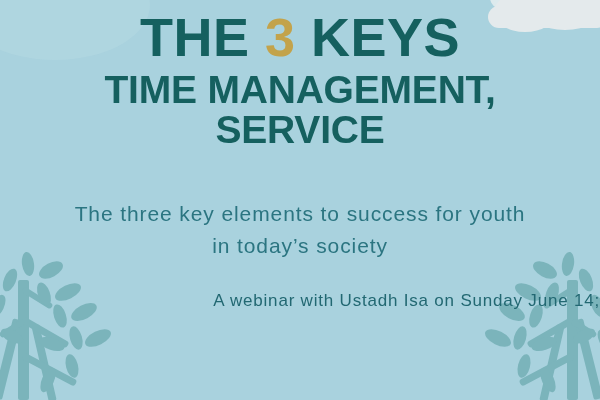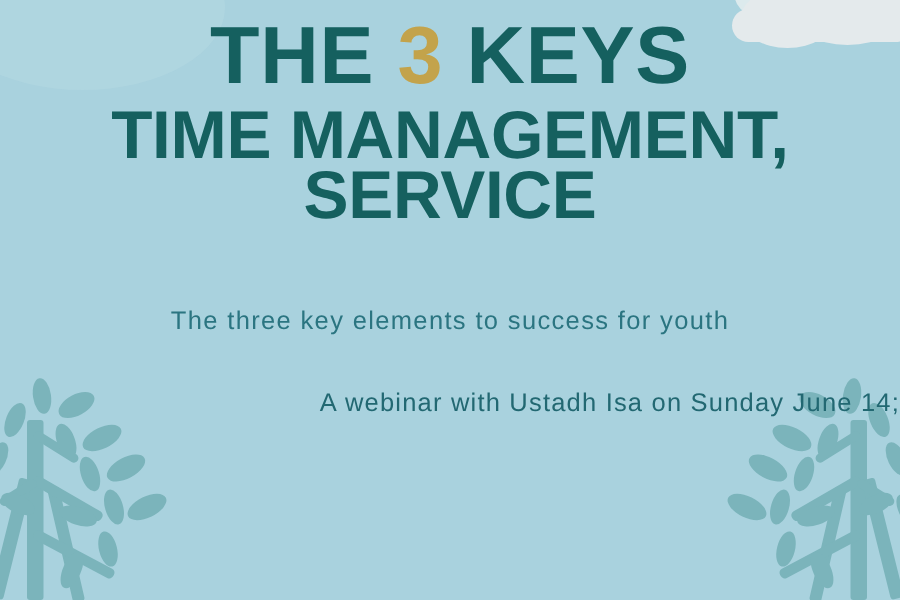--- a/index.html
+++ b/index.html
@@ -81,34 +81,34 @@
     font-weight: bold;
     letter-spacing: 0.5px;
     color: #15605f;
     white-space: nowrap;
   }
   .headline .accent { color: #c3a34b; }
 
   .subhead {
     margin: 0;
     padding-top: 4px;
-    font-size: 45px;
+    font-size: 39px;
     line-height: 40px;
     font-weight: bold;
     letter-spacing: -0.2px;
     color: #15605f;
   }
   .subhead .l1 { display: block; }
   .subhead .l2 { display: block; }
   .subhead .l3 { display: block; }
 
   .body-copy {
     margin: 0;
     padding-top: 48px;
-    font-size: 17px;
+    font-size: 21px;
     line-height: 32px;
     font-weight: normal;
     letter-spacing: 0.9px;
     color: #2b7581;
   }
   .body-copy .ln { display: block; }
 
   .detail-copy {
     margin: 0;
     padding-top: 23px;
@@ -203,20 +203,21 @@
 
     <h1 class="headline"><span>THE </span><span class="accent">3</span><span> KEYS</span></h1>
 
     <h2 class="subhead">
       <span class="l1">TIME MANAGEMENT,</span>
       <span class="l3">SERVICE</span>
     </h2>
 
     <p class="body-copy">
       <span class="ln">The three key elements to success for youth</span>
+      <span class="ln">in today’s society</span>
     </p>
 
     <p class="detail-copy">
       <span class="ln">A webinar with Ustadh Isa on Sunday June 14;</span>
     </p>
 
   </div>
 </div>
 
 </body></html>

